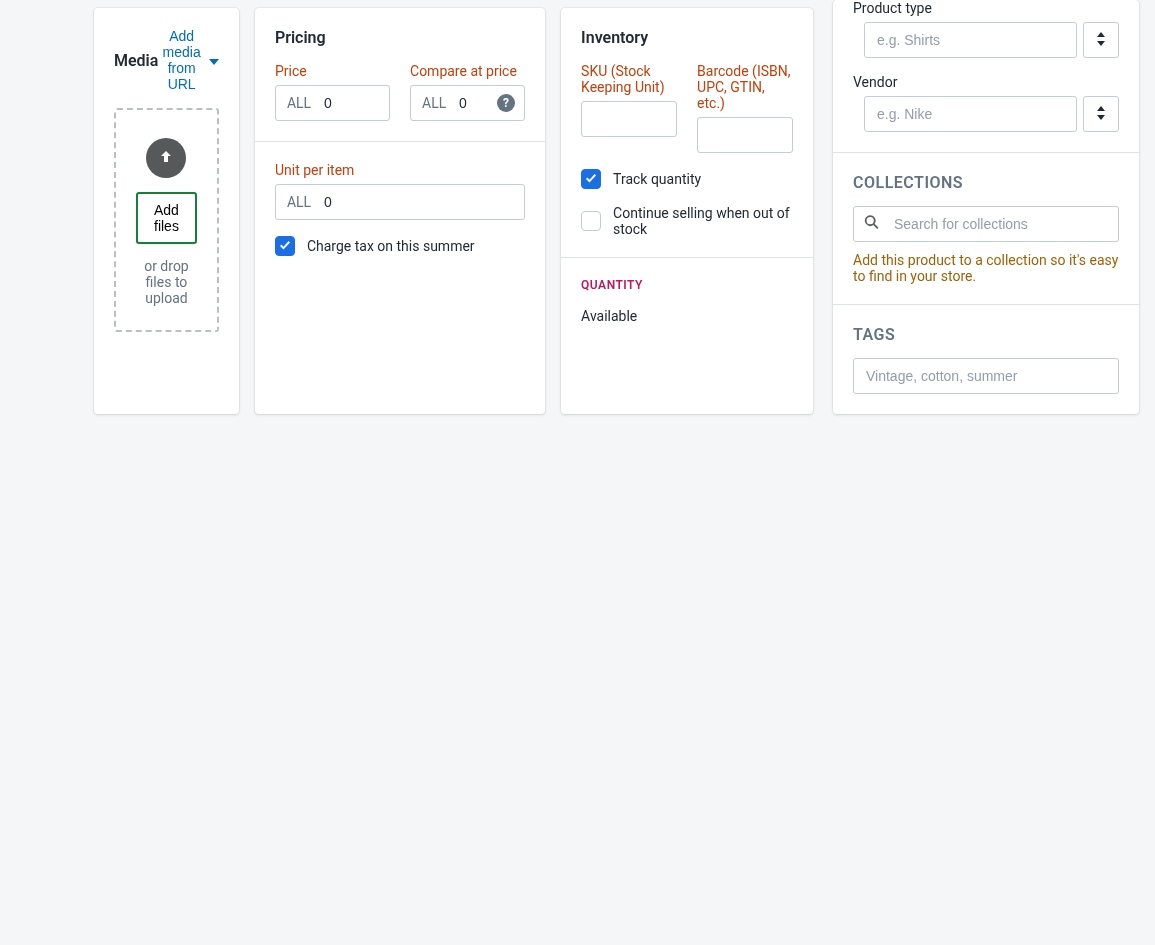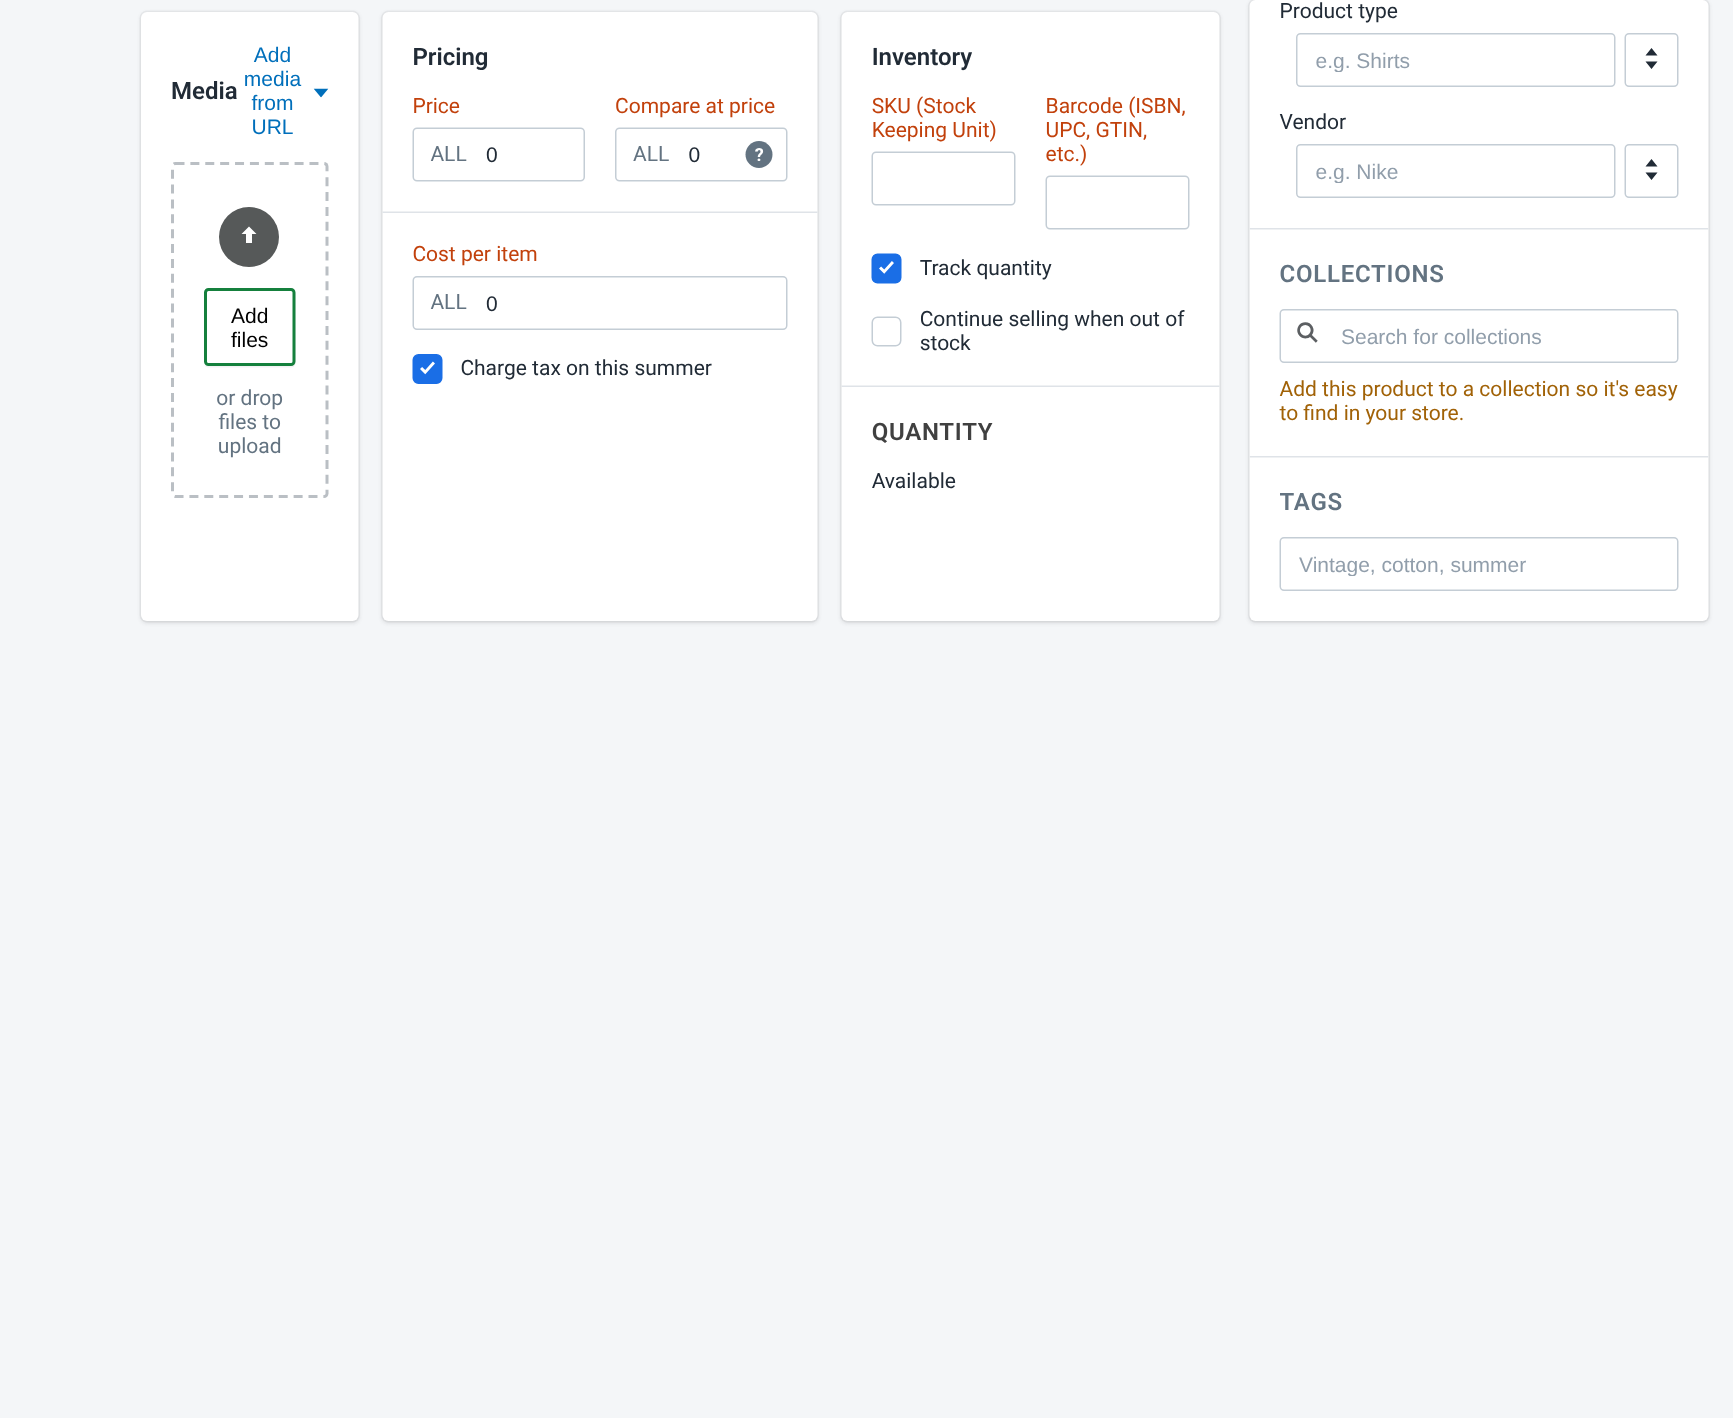--- a/index.html
+++ b/index.html
@@ -172,24 +172,24 @@
     flex-shrink: 0;
     cursor: pointer;
     background: #fff;
   }
   .cbx.checked {
     background: #1a6ee6;
     border-color: #1a6ee6;
   }
   .cbx.checked svg { fill: #fff; }
   .sub-heading {
-    font-size: 16px;
+    font-size: 12px;
     font-weight: 600;
     letter-spacing: 0.5px;
-    color: #404040;
+    color: #be185d;
     text-transform: uppercase;
     margin-bottom: 16px;
   }
   
   .side-card {
     background: #fff;
     border-radius: 4px;
     box-shadow: 0 0 0 1px rgba(63,63,68,0.05), 0 1px 3px rgba(63,63,68,0.15);
     overflow: hidden;
   }
@@ -295,21 +295,21 @@
             <div class="input-wrap">
               <span class="currency-prefix">ALL</span>
               <input class="text-input currency-input" type="text" value="0" style="">
               <span class="help-icon">?</span>
             </div>
           </div>
         </div>
       </div>
       <div class="card-section">
         <div class="field">
-          <label class="field-label">Cost per item</label>
+          <label class="field-label">Unit per item</label>
           <div class="input-wrap">
             <span class="currency-prefix">ALL</span>
             <input class="text-input currency-input" type="text" value="0" style="">
           </div>
         </div>
         <div class="checkbox-row">
           <span class="cbx checked">
             <svg width="14" height="14" viewBox="0 0 14 14">
                 <path d="M5.5 10.5L2 7l1.4-1.4 2.1 2.1L10.6 2l1.4 1.4z"></path>
               </svg>

